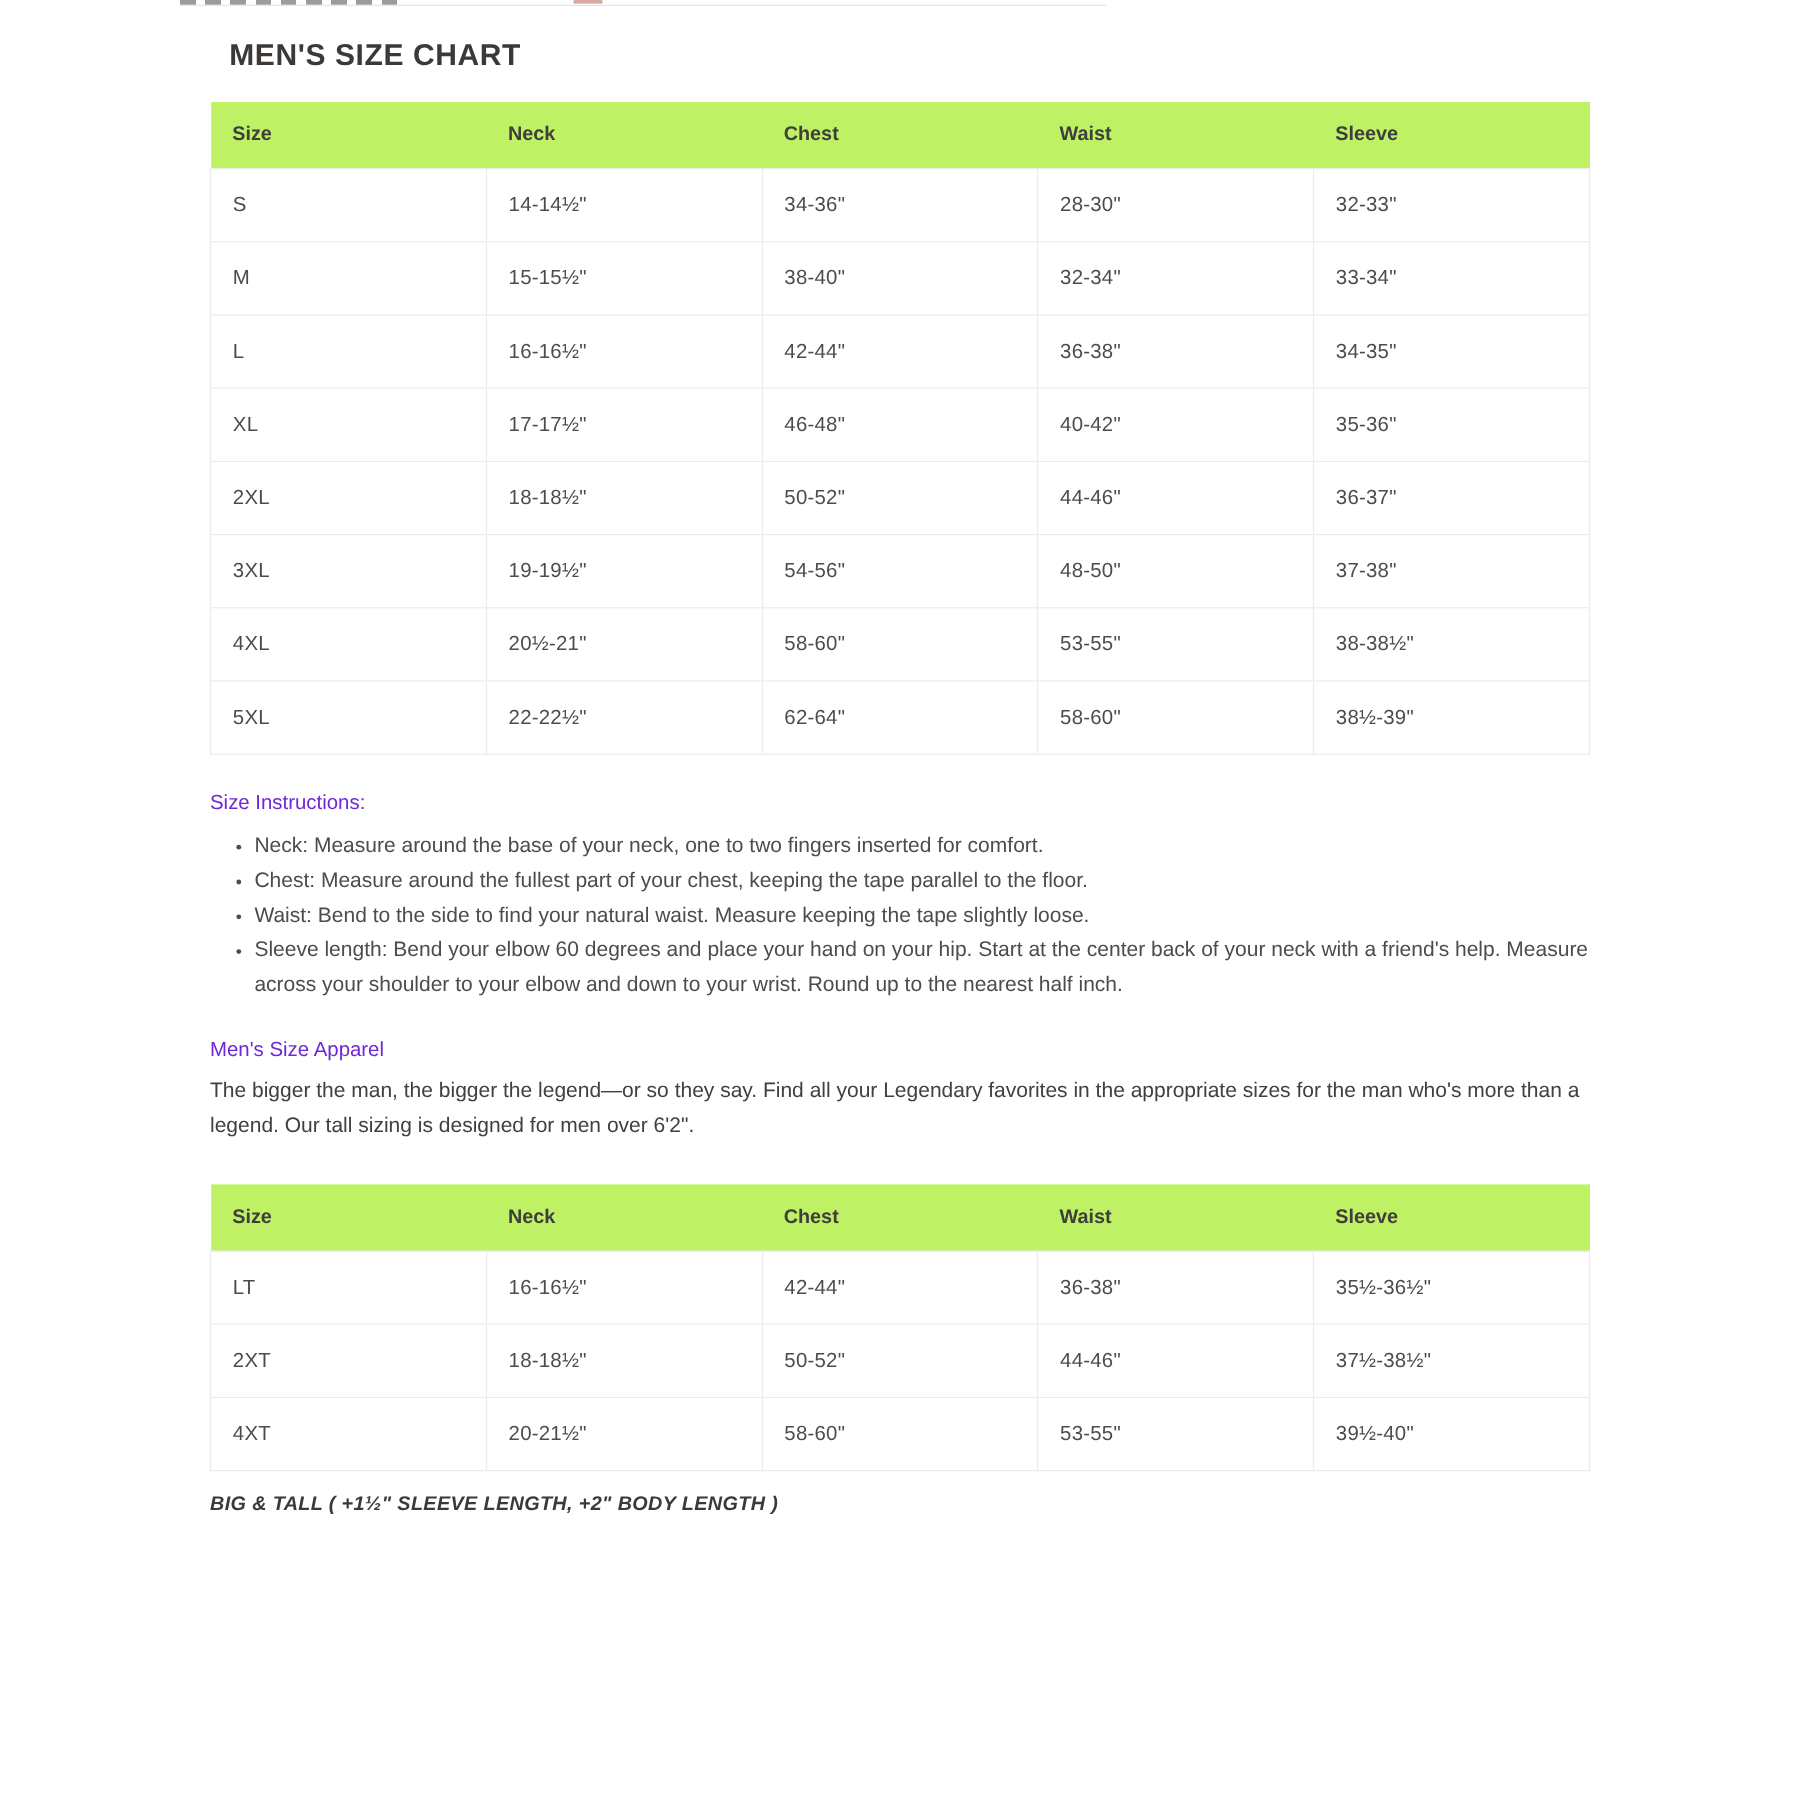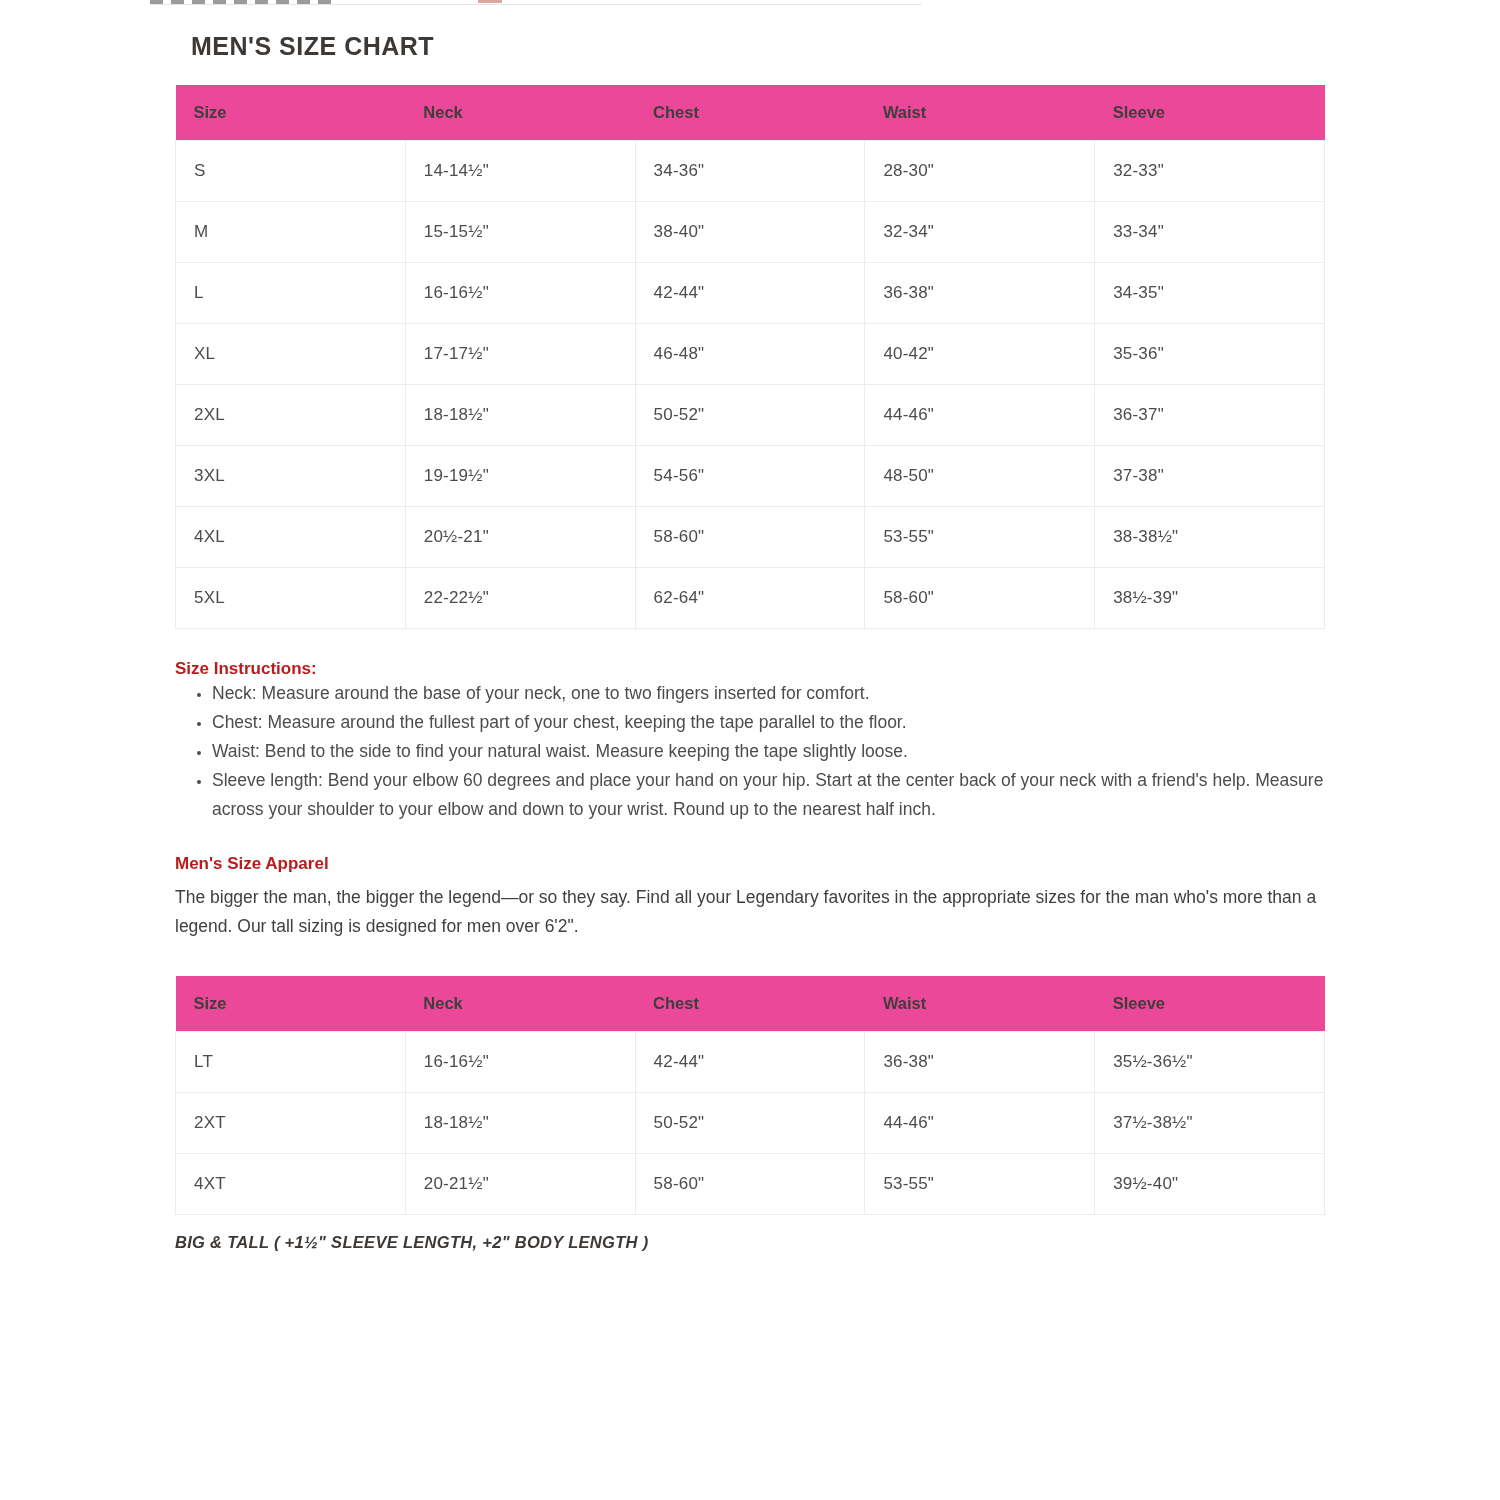--- a/index.html
+++ b/index.html
@@ -58,21 +58,21 @@
     color: #3d3936;
   }
   table.size-table {
     width: 1150px;
     table-layout: fixed;
     border-collapse: collapse;
     margin-top: 25px;
     font-size: 17px;
   }
   table.size-table th {
-    background: #ec4899;
+    background: #bef264;
     height: 55px;
     text-align: left;
     vertical-align: middle;
     padding: 0 0 0 18px;
     font-size: 16.5px;
     font-weight: bold;
     color: #3e3e3c;
     border: none;
   }
   table.size-table td {
@@ -80,25 +80,25 @@
     vertical-align: middle;
     padding: 0 0 0 18px;
     border: 1px solid #ececea;
     background: #ffffff;
     color: #4c4c4a;
     letter-spacing: .2px;
   }
   .instructions-heading, .tall-heading {
     margin: 30px 0 0 0;
     font-size: 17px;
-    font-weight: bold;
-    color: #b91c1c;
+    font-weight: normal;
+    color: #6d28d9;
   }
   ul.instructions-list {
-    margin: 0 0 0 0;
+    margin: 11px 0 0 0;
     padding: 0 0 0 37px;
   }
   ul.instructions-list li {
     font-size: 17.5px;
     line-height: 29px;
     color: #4c4c4a;
   }
   ul.instructions-list li::marker {
     color: #4c4c4a;
     font-size: 14px;

